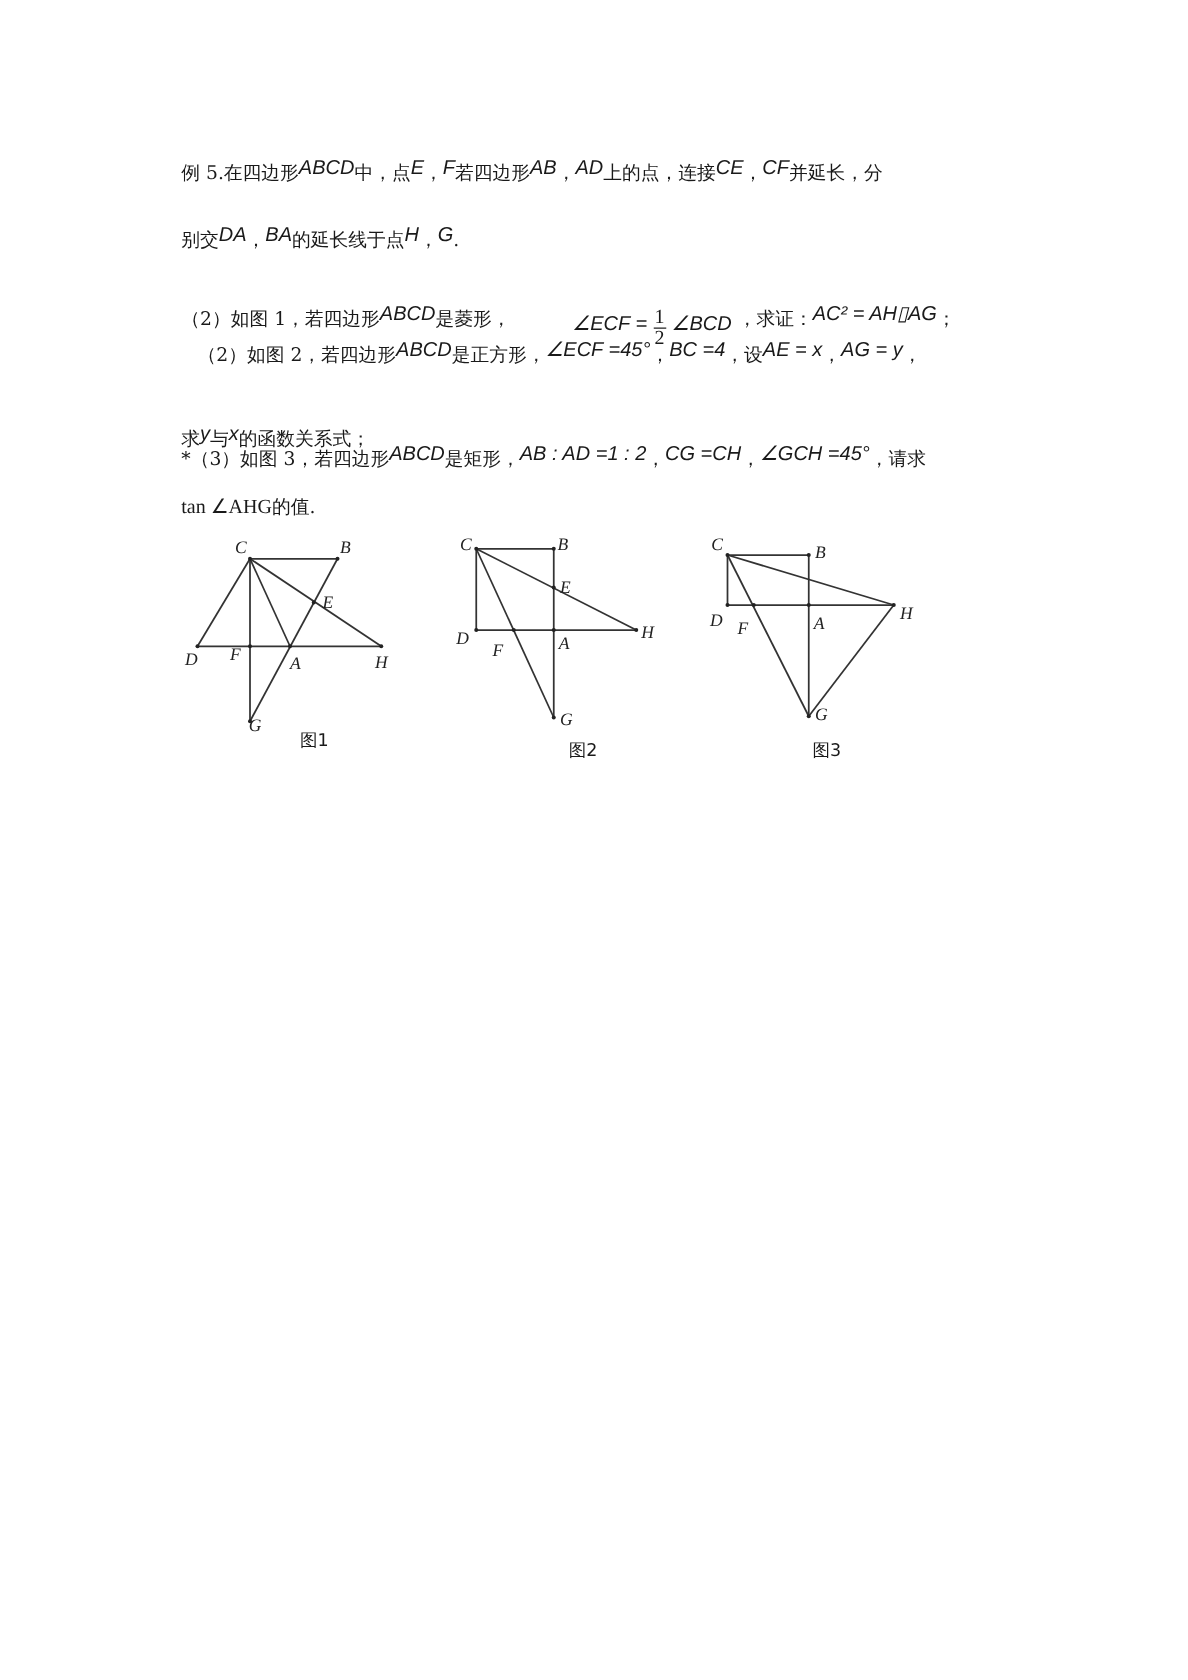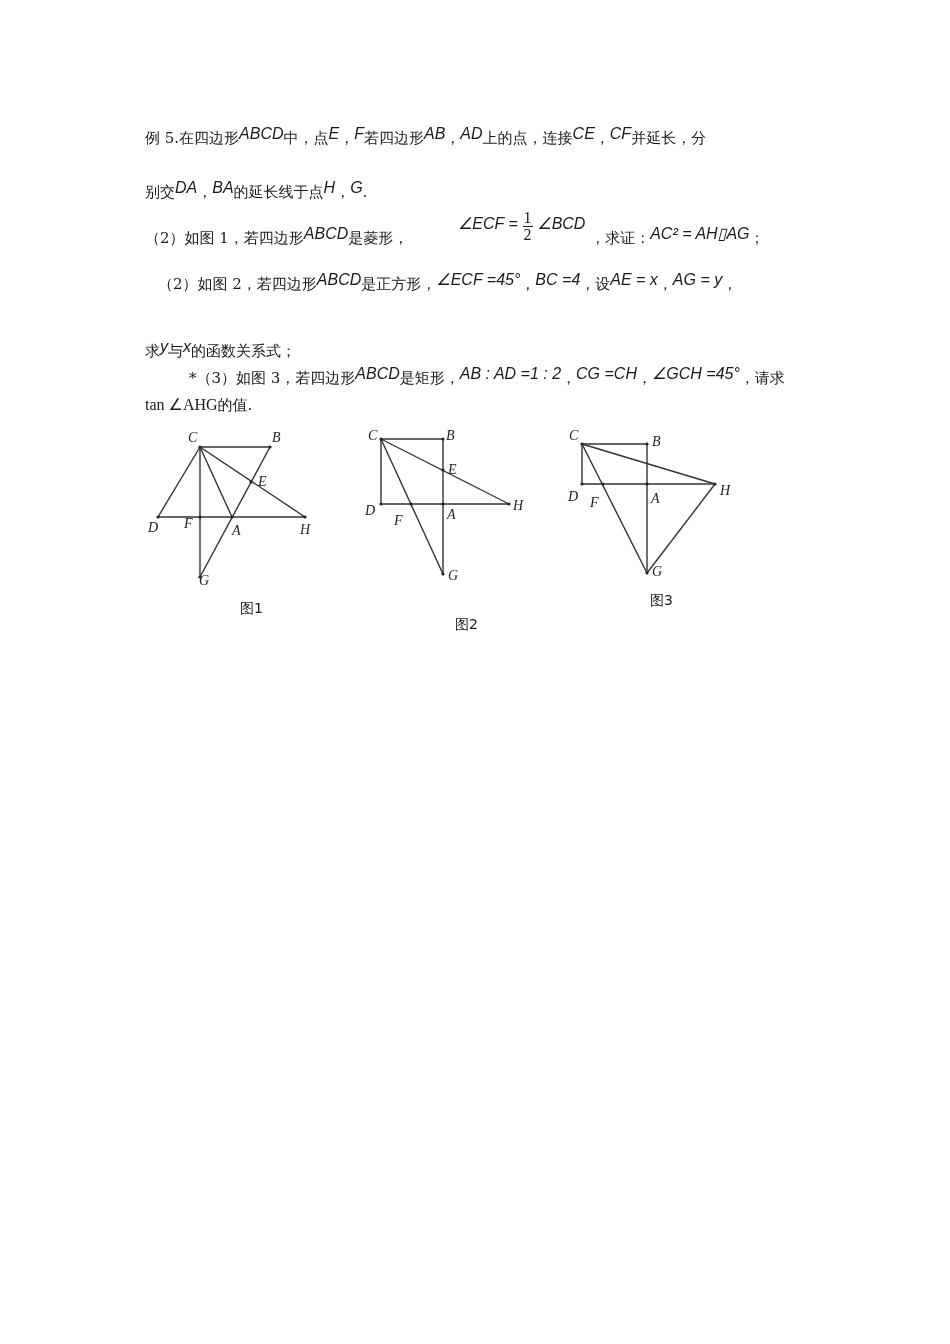--- a/index.html
+++ b/index.html
@@ -1,21 +1,21 @@
 <!DOCTYPE html>
 <html><head>
 <meta charset="utf-8">
 <style>
   html, body { margin:0; padding:0; background:#ffffff; }
   body { width:950px; height:1344px; position:relative; overflow:hidden;
          font-family:"DejaVu Serif","Liberation Serif",serif; color:#1a1a1a; }
   .line { position:absolute; left:145px; font-size:15px; white-space:nowrap; line-height:20px; }
   .m { font-family:Liberation Sans, sans-serif; font-style:italic; font-size:16px; position:relative; top:-4px; }
   .mu { font-family:"Liberation Serif",serif; font-size:16px; }
-  .frac { display:inline-block; position:relative; vertical-align:middle; }
+  .frac { display:inline-block; position:relative; vertical-align:middle;margin-top:36px; }
   .fig { position:absolute; }
   .fig svg text { font-family:"Liberation Serif",serif; font-style:italic; font-size:14px; fill:#222; }
   .cap { position:absolute; font-size:14px; font-family:"DejaVu Sans","Liberation Sans",sans-serif; }
 </style>
 </head>
 <body>
 
 <div class="line" style="top:128px;">
   <span>例 5.在四边形</span><span class="m">ABCD</span><span>中，点</span><span class="m">E</span><span>，</span><span class="m">F</span><span>若四边形</span><span class="m">AB</span><span>，</span><span class="m">AD</span><span>上的点，连接</span><span class="m">CE</span><span>，</span><span class="m">CF</span><span>并延长，分</span>
 </div>
@@ -39,21 +39,21 @@
 </div>
 
 <div class="line" style="top:274px;margin-left:13px;">
   <span>（2）如图 2，若四边形</span><span class="m">ABCD</span><span>是正方形，</span><span class="m">∠ECF =45°</span><span>，</span><span class="m">BC =4</span><span>，设</span><span class="m">AE = x</span><span>，</span><span class="m">AG = y</span><span>，</span>
 </div>
 
 <div class="line" style="top:341px;">
   <span>求</span><span class="m">y</span><span>与</span><span class="m">x</span><span>的函数关系式；</span>
 </div>
 
-<div class="line" style="top:368px;margin-left:44px;">
+<div class="line" style="top:357px;">
   <span>*（3）如图 3，若四边形</span><span class="m">ABCD</span><span>是矩形，</span><span class="m">AB : AD =1 : 2</span><span>，</span><span class="m">CG =CH</span><span>，</span><span class="m">∠GCH =45°</span><span>，请求</span>
 </div>
 
 <div class="line" style="top:395px;text-align:center;">
   <span class="mu">tan ∠AHG</span><span>的值.</span>
 </div>
 
 <div class="fig" style="left:140px; top:420px;">
   <svg width="200" height="200" viewBox="0 0 200 200">
     <g stroke="#333" stroke-width="1.4" fill="none">
@@ -77,21 +77,21 @@
     </g>
     <text x="48" y="22">C</text>
     <text x="132" y="22">B</text>
     <text x="118" y="66">E</text>
     <text x="8" y="112">D</text>
     <text x="44" y="108">F</text>
     <text x="92" y="115">A</text>
     <text x="160" y="114">H</text>
     <text x="59" y="165">G</text>
   </svg>
-  <div class="cap" style="left:100px; top:180px;">图1</div>
+  <div class="cap" style="left:100px; top:164px;">图1</div>
 </div>
 
 <div class="fig" style="left:355px; top:420px;">
   <svg width="185" height="200" viewBox="0 0 185 200">
     <g stroke="#333" stroke-width="1.4" fill="none">
       <line x1="26" y1="19" x2="88" y2="19"></line>
       <line x1="26" y1="19" x2="26" y2="84"></line>
       <line x1="26" y1="84" x2="154" y2="84"></line>
       <line x1="88" y1="19" x2="88" y2="154"></line>
       <line x1="26" y1="19" x2="154" y2="84"></line>
@@ -109,21 +109,21 @@
     </g>
     <text x="13" y="20">C</text>
     <text x="91" y="20">B</text>
     <text x="93" y="54">E</text>
     <text x="10" y="95">D</text>
     <text x="39" y="105">F</text>
     <text x="92" y="99">A</text>
     <text x="158" y="90">H</text>
     <text x="93" y="160">G</text>
   </svg>
-  <div class="cap" style="left:100px; top:172px;margin-top:24px;">图2</div>
+  <div class="cap" style="left:100px; top:172px;">图2</div>
 </div>
 
 <div class="fig" style="left:555px; top:420px;">
   <svg width="200" height="200" viewBox="0 0 200 200">
     <g stroke="#333" stroke-width="1.4" fill="none">
       <line x1="27" y1="24" x2="92" y2="24"></line>
       <line x1="27" y1="24" x2="27" y2="64"></line>
       <line x1="27" y1="64" x2="160" y2="64"></line>
       <line x1="92" y1="24" x2="92" y2="153"></line>
       <line x1="27" y1="24" x2="160" y2="64"></line>

